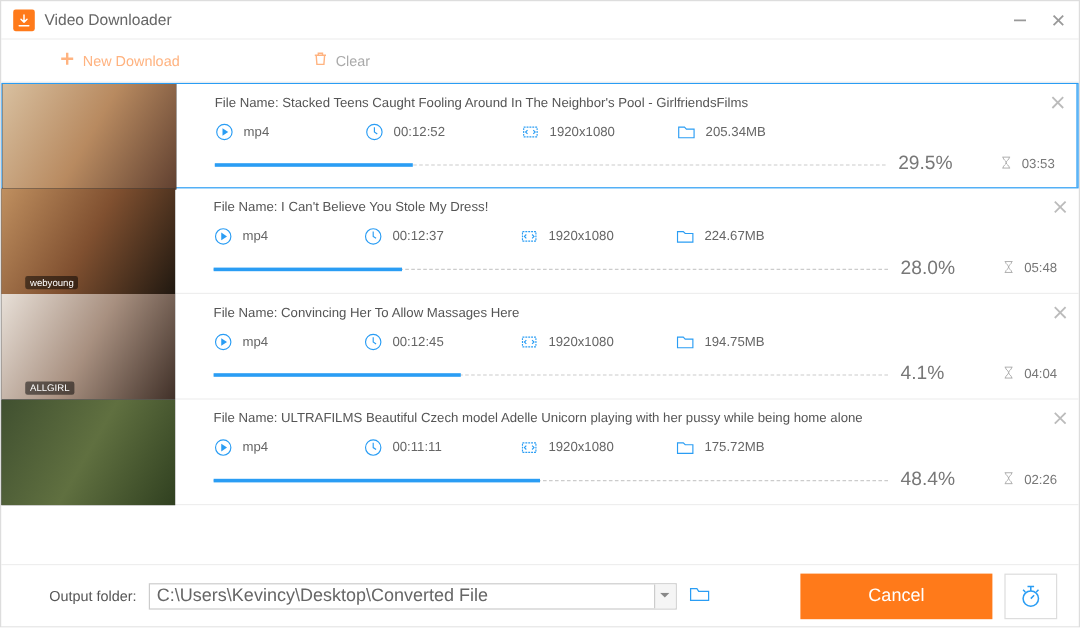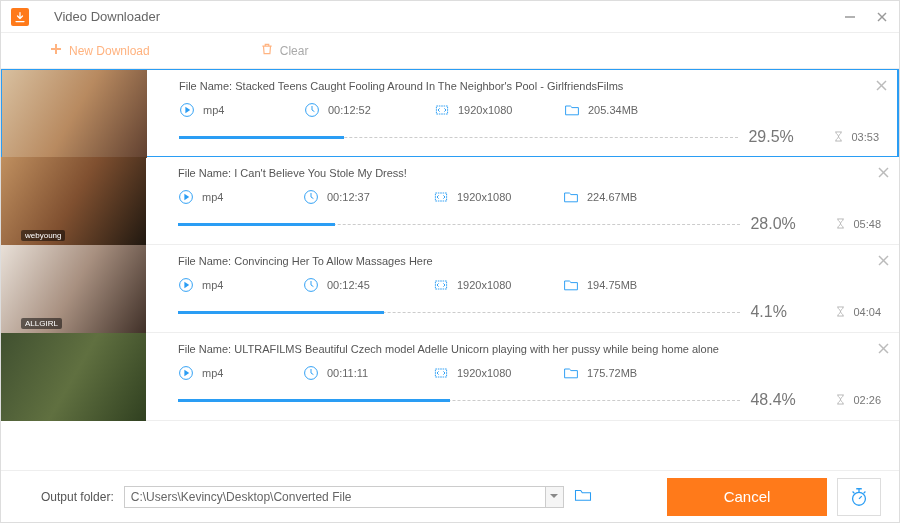--- a/index.html
+++ b/index.html
@@ -19,21 +19,20 @@
     display: flex;
     flex-direction: column;
     background: #fff;
   }
   .titlebar {
     height: 32px;
     display: flex;
     align-items: center;
     padding: 0 10px;
     border-bottom: 1px solid #eee;
-    gap: 17px;
   }
   .app-icon {
     width: 18px;
     height: 18px;
     background: #ff7a1a;
     display: flex;
     align-items: center;
     justify-content: center;
     margin-right: 8px;
     border-radius: 2px;
@@ -156,21 +155,21 @@
     gap: 10px;
     border-top: 1px solid #eee;
   }
   .footer-label { color: #555; font-size: 12px; }
   .path-input {
     width: 440px;
     height: 22px;
     border: 1px solid #ccc;
     display: flex;
     align-items: center;
-    font-size: 12px;
+    font-size: 15px;
     color: #666;
     background: #fff;
     position: relative;
   }
   .path-text { flex: 1; padding: 0 6px; overflow: hidden; white-space: nowrap; }
   .path-dd {
     width: 18px;
     height: 20px;
     border-left: 1px solid #ccc;
     display: flex;

